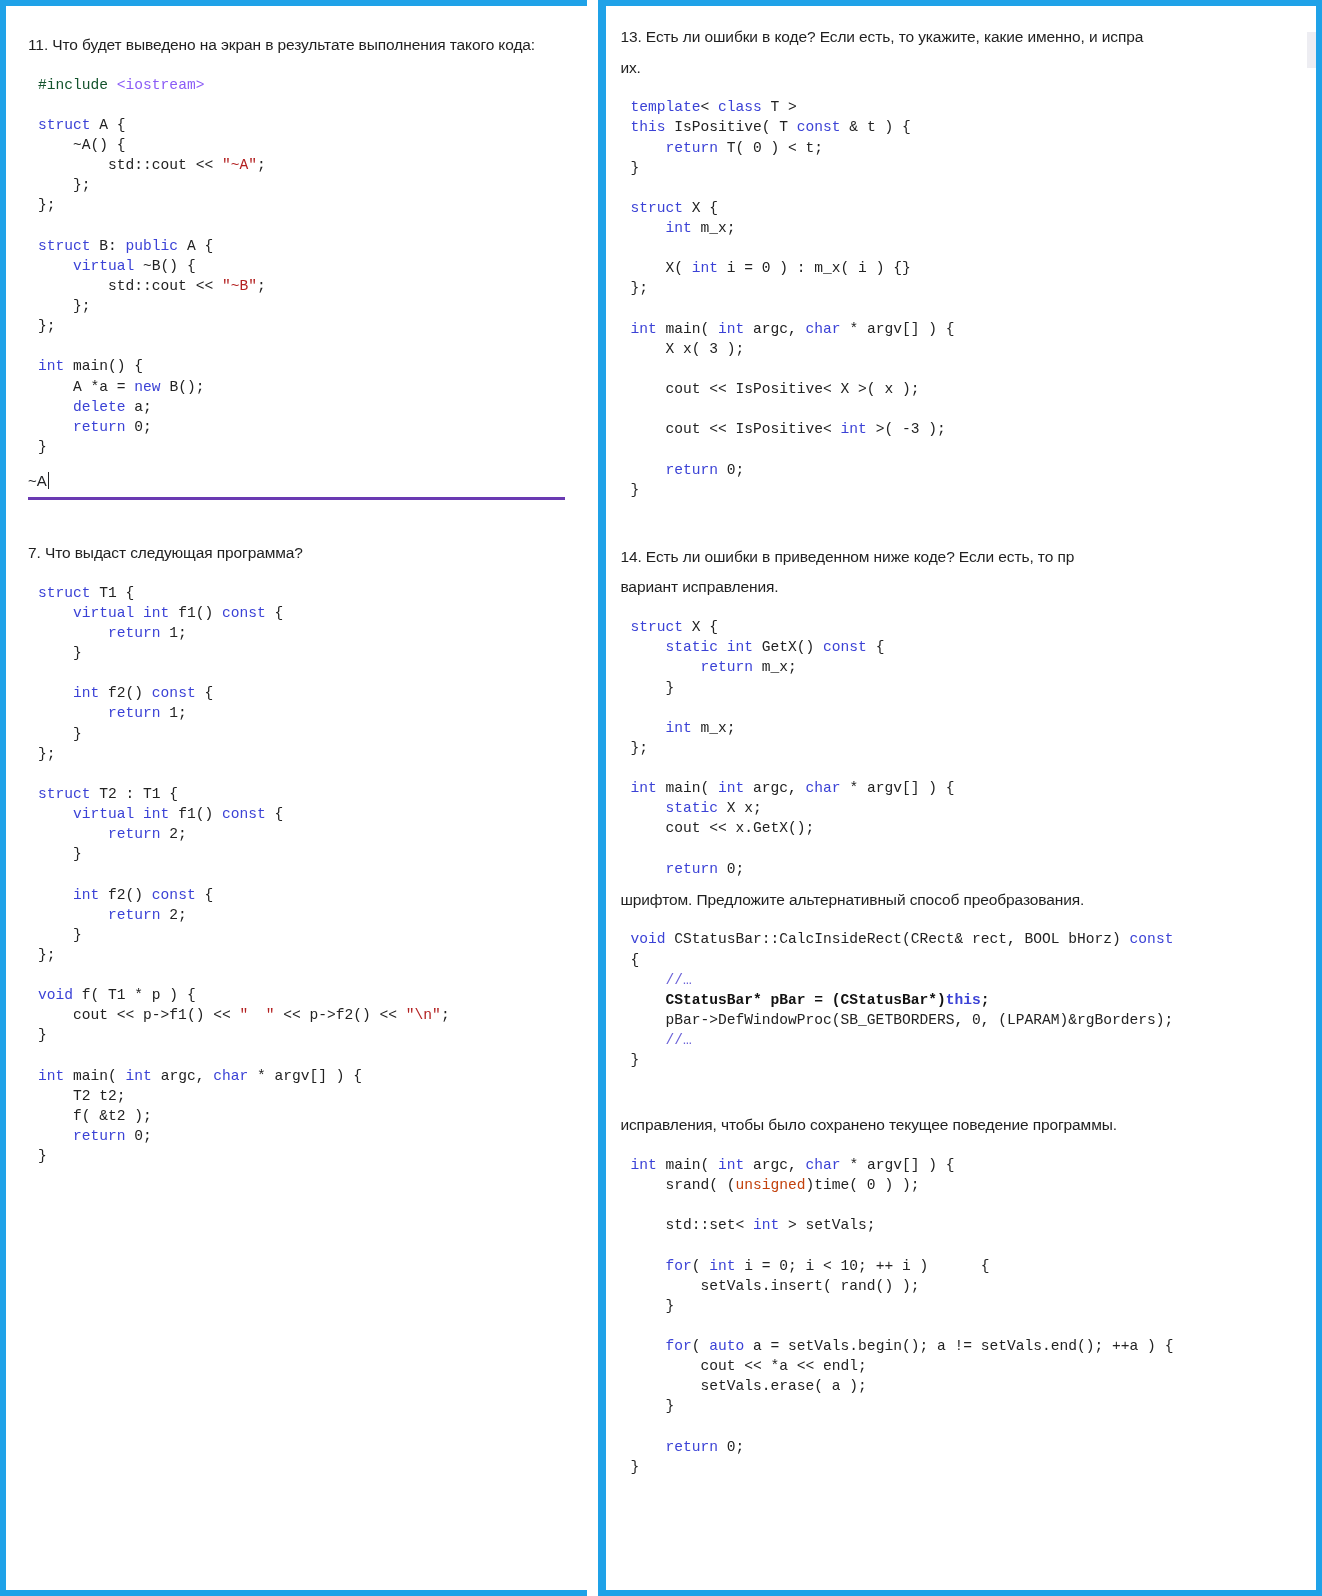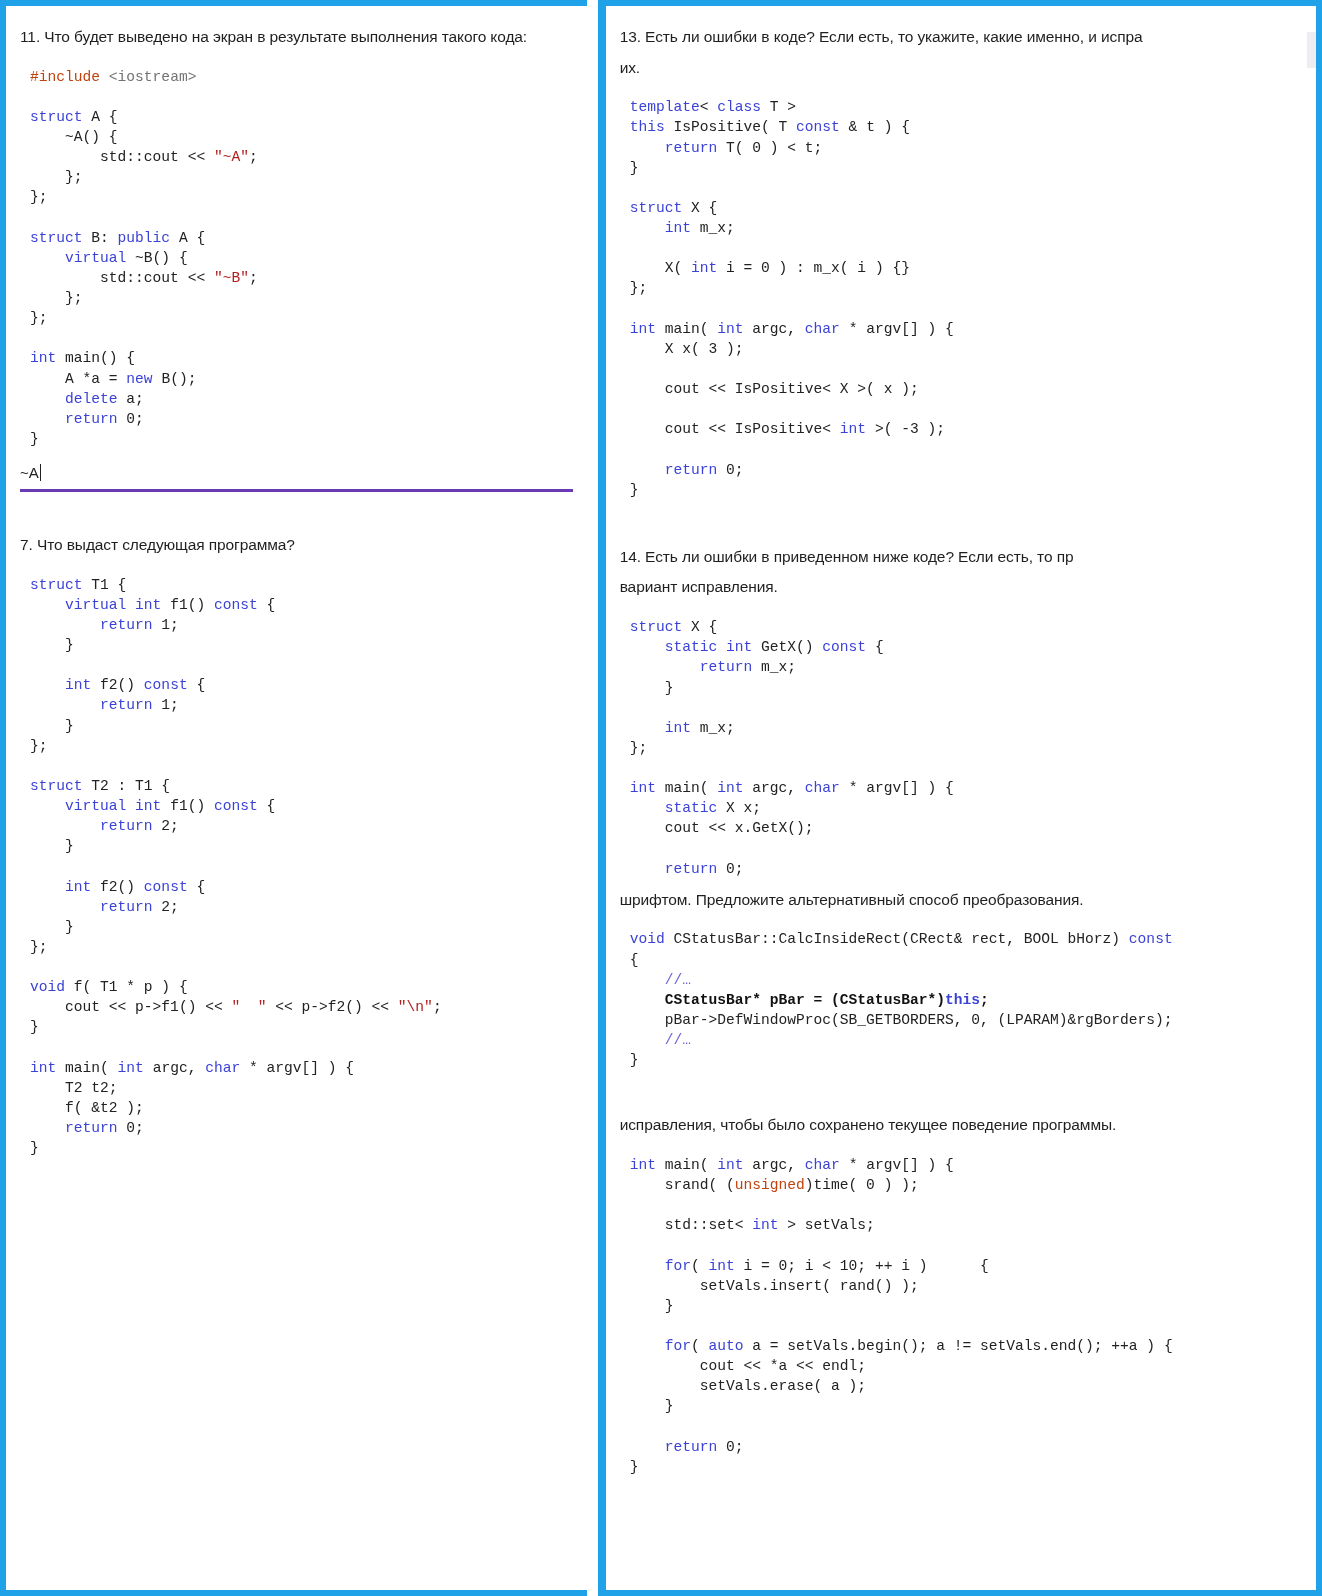--- a/index.html
+++ b/index.html
@@ -26,21 +26,21 @@
   
   .col {
     box-sizing: border-box;
     position: relative;
     background: #ffffff;
   }
   .col-left {
     width: 642px;
     border: 6px solid #1fa2e8;
     border-right: none;
-    padding: 0;
+    padding: 8px;
   }
   .col-gap {
     width: 12px;
     background: #ffffff;
   }
   .col-right {
     width: 792px;
     border: 6px solid #1fa2e8;
     border-left: 8px solid #1fa2e8;
   }
@@ -77,22 +77,22 @@
     font-family: "Liberation Mono", monospace;
     font-size: 14.6px;
     line-height: 1.38;
     color: #222222;
     white-space: pre;
     margin: 16px 0 10px 10px;
     overflow: hidden;
   }
   .kw   { color: #3b42d6; }
   .str  { color: #b32020; }
-  .pre  { color: #c2410c; }
-  .inc  { color: #737373; }
+  .pre  { color: #14532d; }
+  .inc  { color: #8b5cf6; }
   .mag  { color: #c2410c; }
   .cmt  { color: #6c63d8; }
   .bold { font-weight: bold; color: #111111; }
   .bold .kw { font-weight: bold; }
 
   
   .answer-field {
     position: relative;
     margin: 14px 0 0 0;
     padding: 0 0 4px 0;

